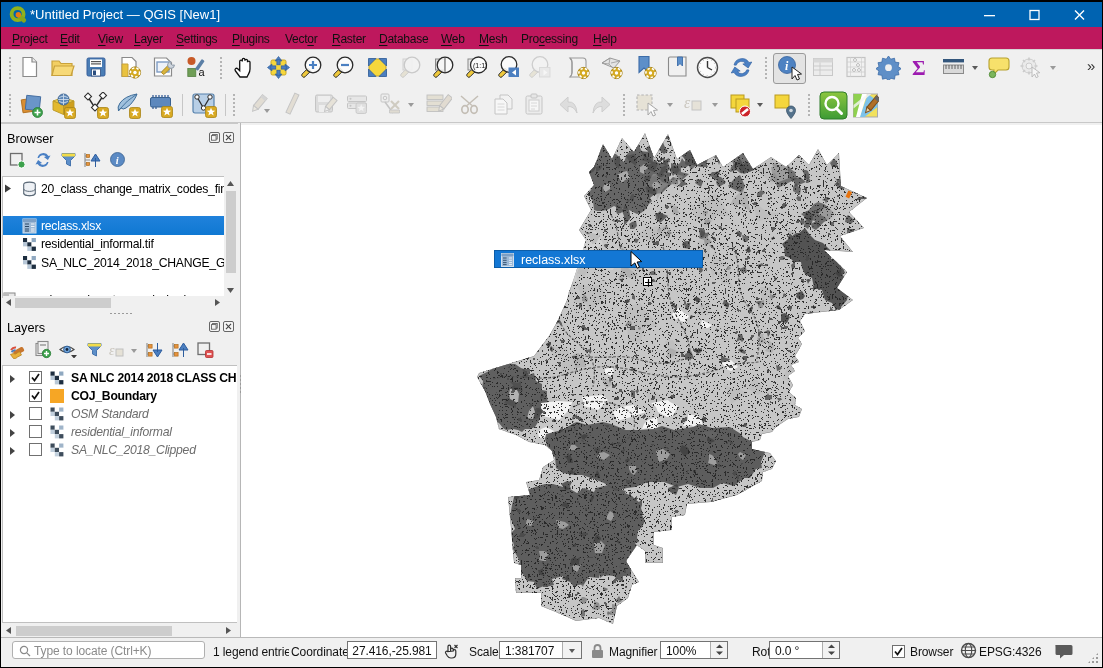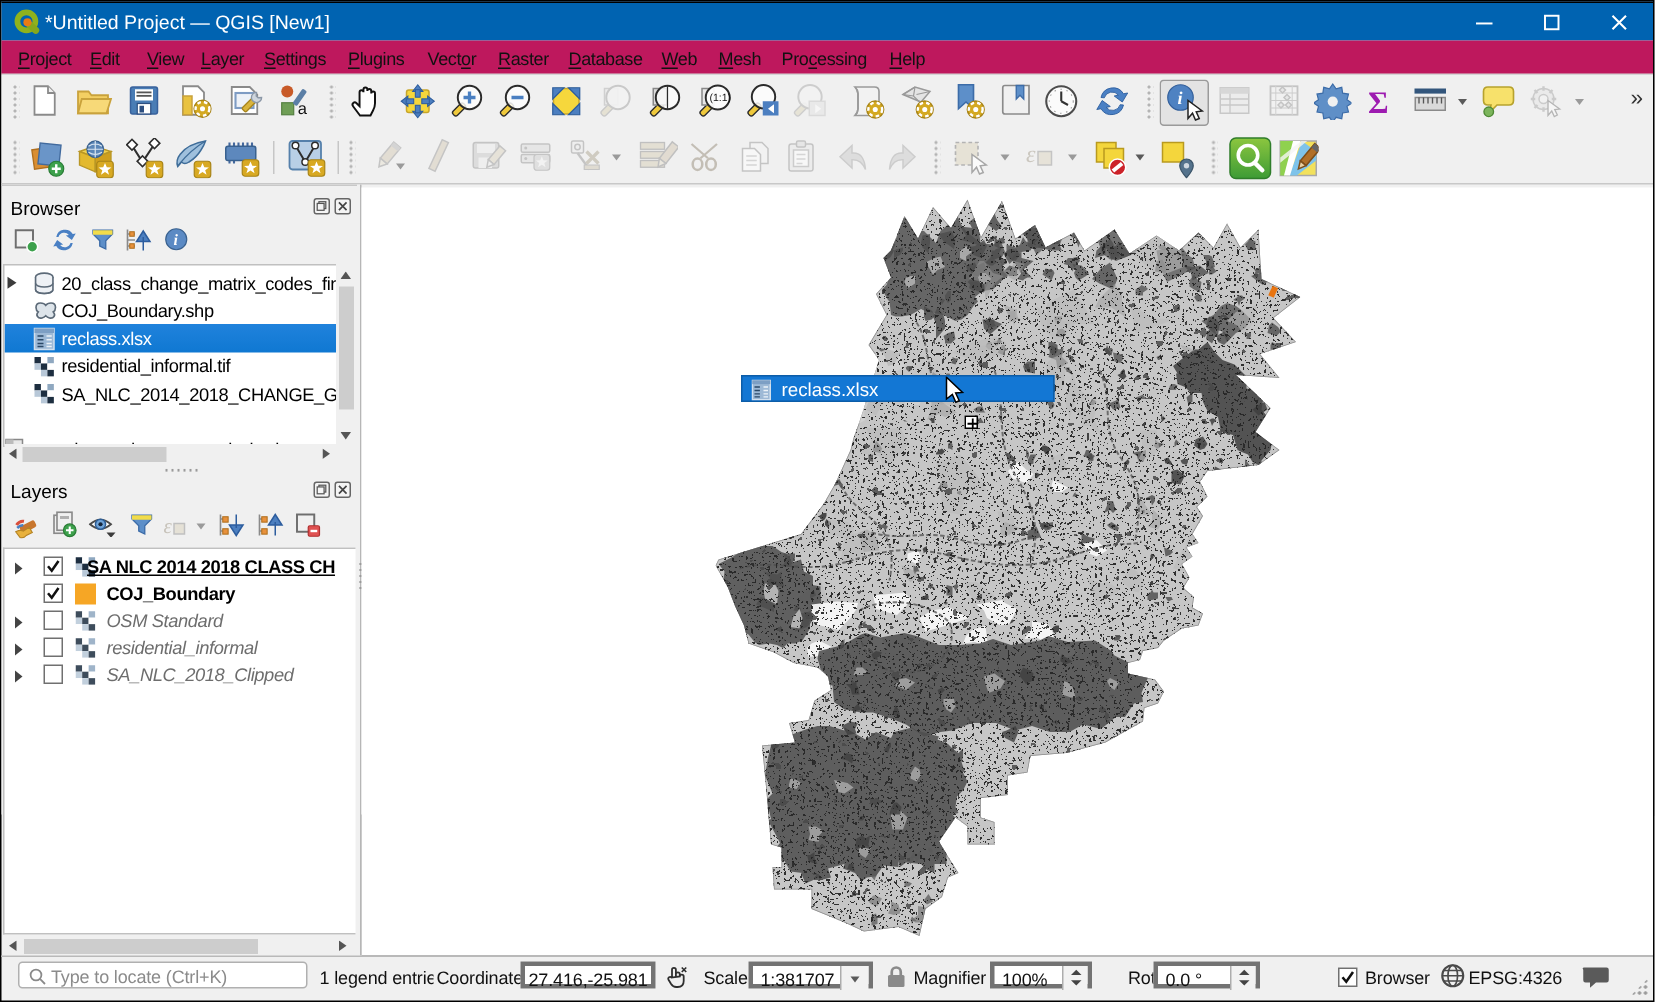--- a/index.html
+++ b/index.html
@@ -43,21 +43,21 @@
   .lrow { position:absolute; left:0; width:237px; height:18px; font-size:12.2px; letter-spacing:-0.25px; }
   .ltxt { position:absolute; left:68px; top:2px; font-style:italic; color:#6d6d6d; white-space:nowrap; }
   #dragtip { position:absolute; left:253px; top:125px; width:209px; height:18px; background:#1377d4; border:1px solid #0c5da8; }
   .cb { position:absolute; left:26px; top:2px; width:13px; height:13px; border:1px solid #707070; background:#fff; }
   .exp { position:absolute; left:7px; top:5.5px; width:0; height:0; border-top:4px solid transparent; border-bottom:4px solid transparent; border-left:5px solid #444; }
   
   #canvas { position:absolute; left:240px; top:124px; width:861px; height:512px; background:#fff; }
   #dockline { position:absolute; left:237px; top:122px; width:3px; height:515px; background:#f0f0f0; border-right:1px solid #b6b6b6; }
   
   #status { position:absolute; left:0px; top:636px; width:1101px; height:30px; background:#f0f0f0; border-top:1px solid #b9b9b9; font-size:12px; letter-spacing:-0.1px; color:#111; }
-  .sbox { position:absolute; background:#fff; border:3px solid #737373; font-size:12px; letter-spacing:-0.1px; color:#111; }
+  .sbox { position:absolute; background:#fff; border:1px solid #737373; font-size:12px; letter-spacing:-0.1px; color:#111; }
   .slabel { position:absolute; top:7px; }
 </style>
 </head>
 <body>
 <div id="win">
   <div id="titlebar">
     <svg style="position:absolute;left:8px;top:4px" width="19" height="18" viewBox="0 0 19 18">
       <circle cx="8.6" cy="8.2" r="6" fill="none" stroke="#8fb21d" stroke-width="3.8"></circle>
       <g transform="rotate(43 9.5 9)">
           <rect x="8.8" y="6.9" width="10.5" height="4.6" rx="2.3" fill="#86a71c"></rect>
@@ -506,26 +506,20 @@
       <div class="trow" style="top:2px">
           <svg style="position:absolute;left:1px;top:5px" width="8" height="9">
             <path d="M1 0.5 L7 4.5 L1 8.5 z" fill="#3c3c3c"></path>
           </svg>
         <svg style="position:absolute;left:19px;top:1.5px" width="15" height="16">
             <ellipse cx="7.5" cy="3.6" rx="5.8" ry="2.5" fill="#eef1f5" stroke="#5c6a78" stroke-width="1.1"></ellipse>
             <path d="M1.7 3.6 v8.6 a5.8 2.5 0 0 0 11.6 0 V3.6" fill="#eef1f5" stroke="#5c6a78" stroke-width="1.1"></path>
             <path d="M1.7 7.9 a5.8 2.5 0 0 0 11.6 0 M1.7 12.2 a5.8 2.5 0 0 0 11.6 0" fill="none" stroke="#5c6a78" stroke-width="1"></path>
           </svg>
         <span class="lbl">20_class_change_matrix_codes_fina</span>
-        </div>
-      <div class="trow" style="top:20.5px">
-          <svg style="position:absolute;left:19px;top:2.5px" width="16" height="14">
-            <path d="M2 5 q0-3 3-3 q2.5 0 3.5 1.5 q1-1.5 3.5-1.5 q3 0 3 3 q0 2 -1.5 3 q1.5 1.5 0.5 3 q-1 1.5-3 1 q-1.5-0.5-2.5-1.5 q-1 1-2.5 1.5 q-2 0.5-3-1 q-1-1.5 0.5-3 Q2 7 2 5 z" fill="#dde4ea" stroke="#5c6a78" stroke-width="1.1"></path>
-          </svg>
-        <span class="lbl">COJ_Boundary.shp</span>
         </div>
       <div class="trow sel" style="top:39px">
           <svg style="position:absolute;left:19px;top:1.5px" width="15" height="16">
             <rect x="1" y="1" width="13" height="14" fill="#9db9d6" stroke="#d2e0ee" stroke-width="1"></rect>
             <rect x="1" y="1" width="13" height="3" fill="#7d9fc4"></rect>
             <g stroke="#2c4a68" stroke-width="1">
               <path d="M3 6 h4 M3 8.5 h4 M3 11 h4 M3 13 h4"></path>
             </g>
             <g stroke="#ecf2f8" stroke-width="1">
               <path d="M9 6 h3.5 M9 8.5 h3.5 M9 11 h3.5 M9 13 h3.5"></path>
@@ -657,21 +651,21 @@
             <rect x="0.5" y="0.5" width="4.3" height="4.3" fill="#1d2e40"></rect>
             <rect x="4.8" y="0.5" width="4.3" height="4.3" fill="#fff"></rect>
             <rect x="9.1" y="0.5" width="4.3" height="4.3" fill="#8fa8c0"></rect>
             <rect x="0.5" y="4.8" width="4.3" height="4.3" fill="#b8c8d8"></rect>
             <rect x="4.8" y="4.8" width="4.3" height="4.3" fill="#1d2e40"></rect>
             <rect x="9.1" y="4.8" width="4.3" height="4.3" fill="#fff"></rect>
             <rect x="0.5" y="9.1" width="4.3" height="4.3" fill="#fff"></rect>
             <rect x="4.8" y="9.1" width="4.3" height="4.3" fill="#b8c8d8"></rect>
             <rect x="9.1" y="9.1" width="4.3" height="4.3" fill="#1d2e40"></rect>
           </svg>
-        <span style="position:absolute;left:55px;top:2px;font-weight:bold;text-decoration:underline;white-space:nowrap">SA NLC 2014 2018 CLASS CH</span>
+        <span style="position:absolute;left:68px;top:2px;font-weight:bold;white-space:nowrap">SA NLC 2014 2018 CLASS CH</span>
         </div>
       <div class="lrow" style="top:21px">
           <div class="cb">
             <svg width="11" height="11" style="position:absolute;left:0px;top:0px">
               <path d="M2 5.5 L4.5 8.5 L9 2" fill="none" stroke="#111" stroke-width="1.7"></path>
             </svg>
           </div>
         <div style="position:absolute;left:47px;top:2px;width:14px;height:14px;background:#f6a625"></div>
         <span style="position:absolute;left:68px;top:2px;font-weight:bold;white-space:nowrap">COJ_Boundary</span>
         </div>

